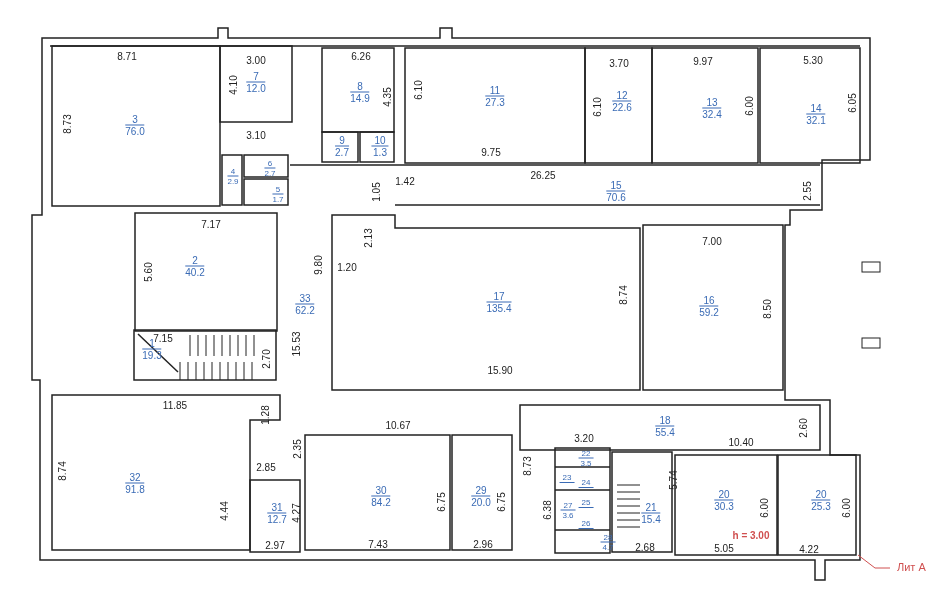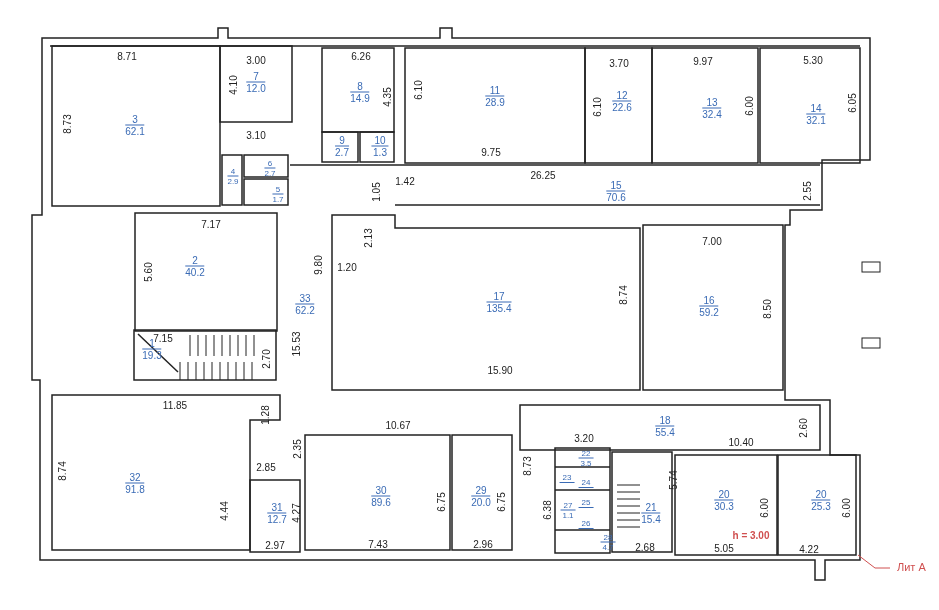--- a/index.html
+++ b/index.html
@@ -90,21 +90,21 @@
 <div class="room-label" style="left:152px;top:349px">
     <span class="num">1</span>
     <span class="area">19.3</span>
   </div>
 <div class="room-label" style="left:195px;top:266px">
     <span class="num">2</span>
     <span class="area">40.2</span>
   </div>
 <div class="room-label" style="left:135px;top:125px">
     <span class="num">3</span>
-    <span class="area">62.1</span>
+    <span class="area">76.0</span>
   </div>
 <div class="room-label small" style="left:233px;top:176px">
     <span class="num">4</span>
     <span class="area">2.9</span>
   </div>
 <div class="room-label small" style="left:278px;top:194px">
     <span class="num">5</span>
     <span class="area">1.7</span>
   </div>
 <div class="room-label small" style="left:270px;top:168px">
@@ -122,21 +122,21 @@
 <div class="room-label" style="left:342px;top:146px">
     <span class="num">9</span>
     <span class="area">2.7</span>
   </div>
 <div class="room-label" style="left:380px;top:146px">
     <span class="num">10</span>
     <span class="area">1.3</span>
   </div>
 <div class="room-label" style="left:495px;top:96px">
     <span class="num">11</span>
-    <span class="area">28.9</span>
+    <span class="area">27.3</span>
   </div>
 <div class="room-label" style="left:622px;top:101px">
     <span class="num">12</span>
     <span class="area">22.6</span>
   </div>
 <div class="room-label" style="left:712px;top:108px">
     <span class="num">13</span>
     <span class="area">32.4</span>
   </div>
 <div class="room-label" style="left:816px;top:114px">
@@ -182,33 +182,33 @@
     <span class="num">24</span>
   </div>
 <div class="room-label small" style="left:586px;top:503px">
     <span class="num">25</span>
   </div>
 <div class="room-label small" style="left:586px;top:524px">
     <span class="num">26</span>
   </div>
 <div class="room-label small" style="left:568px;top:510px">
     <span class="num">27</span>
-    <span class="area">1.1</span>
+    <span class="area">3.6</span>
   </div>
 <div class="room-label small" style="left:608px;top:542px">
     <span class="num">28</span>
     <span class="area">4.7</span>
   </div>
 <div class="room-label" style="left:481px;top:496px">
     <span class="num">29</span>
     <span class="area">20.0</span>
   </div>
 <div class="room-label" style="left:381px;top:496px">
     <span class="num">30</span>
-    <span class="area">89.6</span>
+    <span class="area">84.2</span>
   </div>
 <div class="room-label" style="left:277px;top:513px">
     <span class="num">31</span>
     <span class="area">12.7</span>
   </div>
 <div class="room-label" style="left:135px;top:483px">
     <span class="num">32</span>
     <span class="area">91.8</span>
   </div>
 <div class="room-label" style="left:305px;top:304px">

